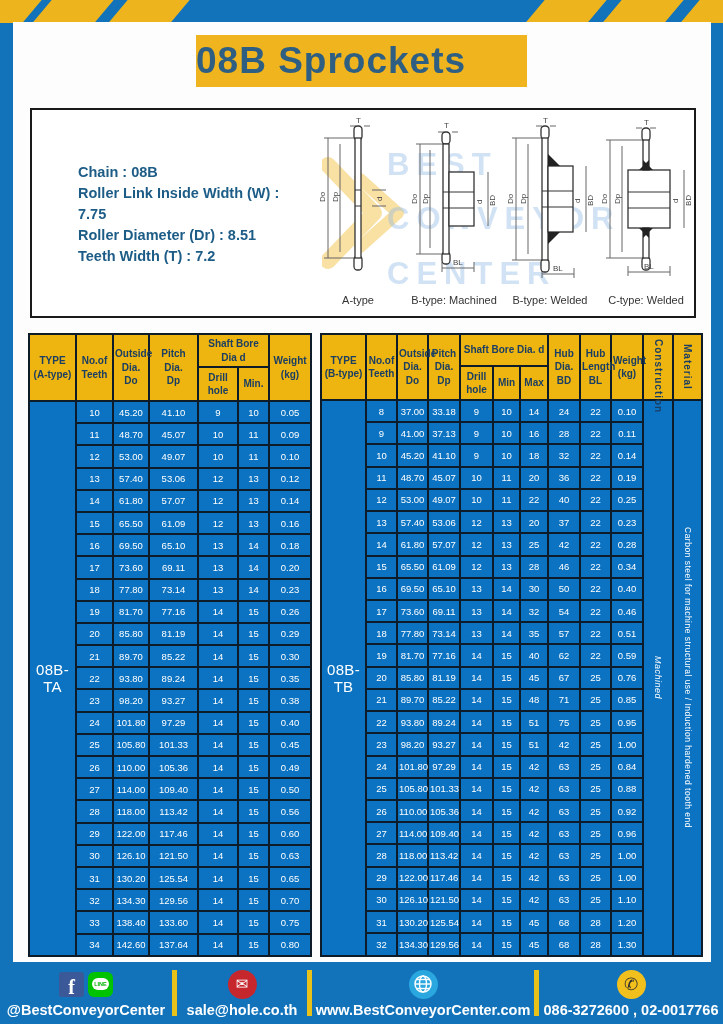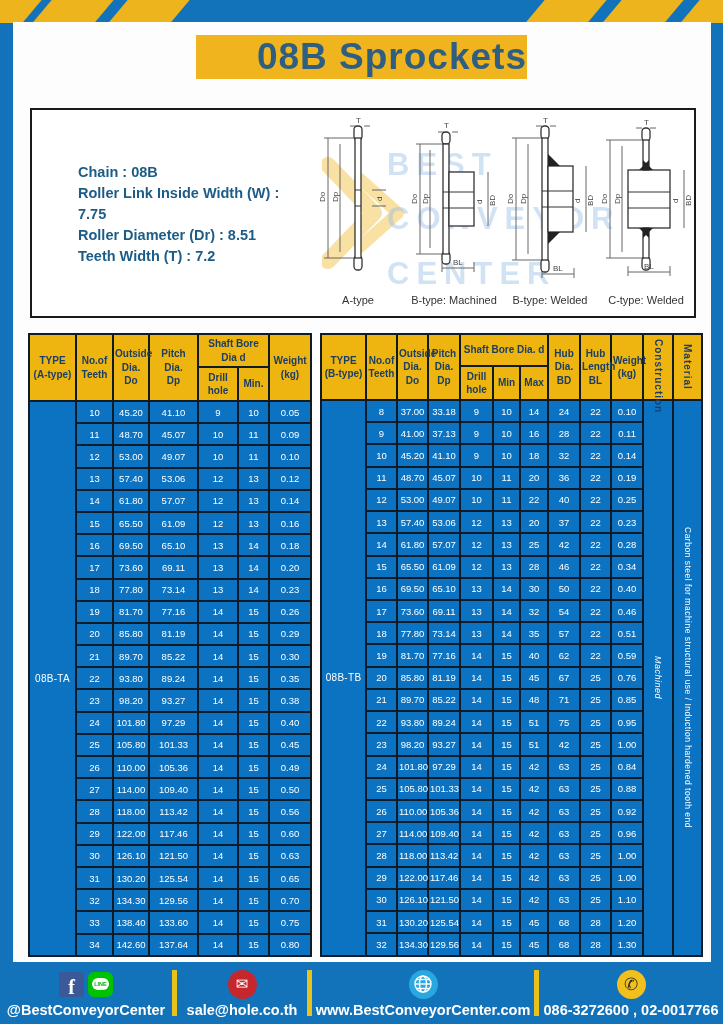--- a/index.html
+++ b/index.html
@@ -9,22 +9,22 @@
   .canvas { position:absolute; inset:0; width:723px; height:1024px; background:#1273bb; }
 
   
   .topband { position:absolute; left:0; top:0; width:723px; height:23px; overflow:hidden; }
   .stripe { position:absolute; top:0; width:62px; height:23px; background:#edb41d; transform:skewX(-40deg); }
 
   
   .sheet { position:absolute; left:13px; top:22px; width:698px; height:940px; background:#fdfdfd; }
 
   
-  .banner { position:absolute; left:183px; top:13px; width:331px; height:44px; background:#f0b41e;
-            display:flex; align-items:center; justify-content:flex-end; }
+  .banner { position:absolute; left:183px; top:13px; width:331px; height:52px; background:#f0b41e;
+            display:flex; align-items:center; justify-content:flex-start; }
   .banner h1 { font-size:37px; font-weight:800; color:#2e5f83; letter-spacing:1px; }
 
   
   .diagram-box { position:absolute; left:17px; top:86px; width:666px; height:210px; background:#fff;
                  border:2px solid #1a1a1a; display:flex; overflow:hidden; }
   .specs { width:278px; padding:52px 0 0 14px; position:relative; z-index:2; }
   .specs div { font-size:14.5px; font-weight:700; color:#1c5c86; line-height:1.45;margin-left:32px; }
   .diagrams { flex:1; display:flex; position:relative; z-index:1; padding-top:6px; }
   .diag { width:25%; display:flex; flex-direction:column; align-items:center; }
   .diag svg { display:block; }
@@ -34,21 +34,21 @@
   .wm-text { position:absolute; left:355px; top:28px; z-index:0; opacity:.4; color:#8fb9e4;
              font-size:31px; font-weight:800; letter-spacing:7px; line-height:1.75; white-space:pre-line; }
 
   
   .tables { position:absolute; left:15px; top:311px; display:flex; gap:8px; }
   table { border-collapse:collapse; table-layout:fixed; }
   th, td { border:2px solid #0e1b29; text-align:center; vertical-align:middle; }
   th { background:#eeb40f; color:#1b3e63; font-weight:700; font-size:10px; line-height:1.35;
        white-space:pre-line; padding:2px 1px; }
   td { background:#0c73c2; color:#fff; font-size:9.5px; height:22.2px; padding:0 1px; }
-  .type-cell { font-size:10px; letter-spacing:.3px;margin-top:17px; }
+  .type-cell { font-size:15px; letter-spacing:.3px;margin-top:17px; }
   thead tr:first-child th { height:32px; }
   thead tr:last-child th { height:34px; }
   .vert { writing-mode:vertical-rl; text-orientation:mixed; letter-spacing:1px; }
   th.vert { padding:4px 0; }
   td.vert-cell { writing-mode:vertical-rl; font-size:9px; font-style:italic; letter-spacing:.5px; }
   td.vert-cell.small { font-size:8.5px; font-style:normal; }
 
   
   .footer { position:absolute; left:0; bottom:0; width:723px; height:62px; background:#1273bb;
             display:flex; align-items:center; }

